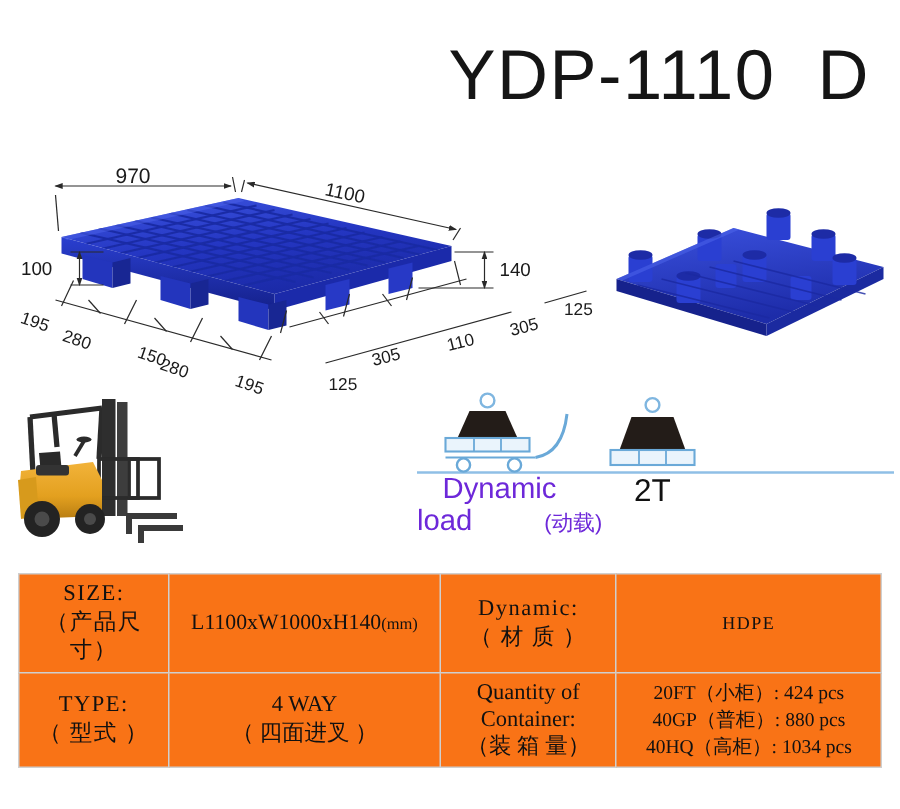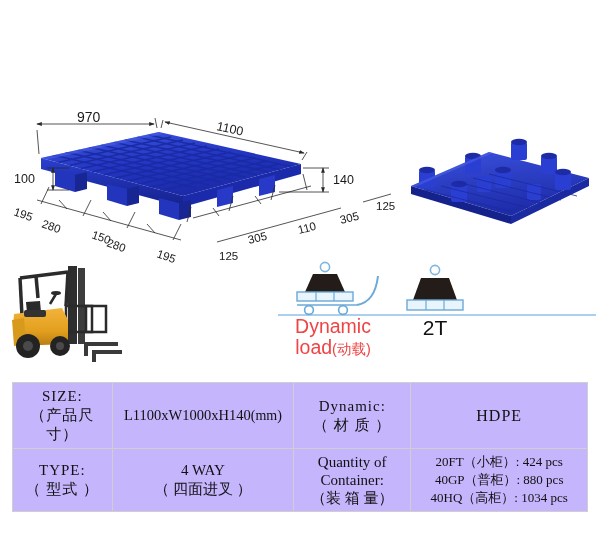--- a/index.html
+++ b/index.html
@@ -76,40 +76,40 @@
   }
   .load-ico {
     height: 58px;
     display: flex;
     align-items: flex-end;
     justify-content: center;
   }
   .load-l1, .load-l2 {
     font-size: 19.5px;
     line-height: 21px;
-    color: #ef4444;
+    color: #6d28d9;
     white-space: nowrap;
     font-family: "Liberation Sans", sans-serif;
   }
-  .load-l2 .cn { font-size: 14.5px; }
+  .load-l2 .cn { font-size: 14.5px; padding-left: 48px; }
   .load-val {
     font-size: 21px;
     line-height: 23px;
     color: #111;
     font-family: "Liberation Sans", sans-serif;
   }
 
   
   .spec {
     position: absolute;
     left: 12px;
     top: 382px;
     width: 576px;
     border-collapse: collapse;
-    background: #c4b5fd;
+    background: #f97316;
   }
   .spec td {
     border: 1px solid #cfcfcf;
     padding: 4px 4px;
     vertical-align: middle;
     text-align: center;
     font-family: "Liberation Serif", serif;
     color: #111;
   }
   .spec tr { height: 54px; }
@@ -122,22 +122,22 @@
   .val {
     font-size: 15px;
     line-height: 19px;
     white-space: pre-line;
   }
   .c1 { width: 98px; }
   .c2 { width: 175px; }
   .c3 { width: 115px; }
   .c4 { width: 188px; }
   .val-size { font-size: 14.5px; }
-  .val-size .mm { font-size: 14px; }
-  .val-hdpe { font-size: 16px; letter-spacing: 1px; }
+  .val-size .mm { font-size: 11px; }
+  .val-hdpe { font-size: 12px; letter-spacing: 1px; }
   .qty {
     font-size: 13px;
     line-height: 18px;
     text-align: left;
     padding-left: 10px;
     white-space: pre-line;
     font-family: "Liberation Serif", serif;
   }
   .lbl-mono {
     font-family: "Liberation Mono", monospace;
@@ -145,20 +145,21 @@
     line-height: 18px;
     letter-spacing: 0px;
     white-space: pre-line;
   }
 </style>
 </head>
 <body>
 
 <div class="page">
 
+  <div class="title">YDP-1110  D</div>
 
   <div class="drawing">
     <svg width="600" height="152" viewBox="0 0 600 152" xmlns="http://www.w3.org/2000/svg">
       <defs>
         <marker id="ar" markerWidth="7" markerHeight="7" refX="6" refY="2.4" orient="auto">
           <path d="M0,0 L7,2.4 L0,4.8 z" fill="#2a2a2a"></path>
         </marker>
         <marker id="arS" markerWidth="7" markerHeight="7" refX="1" refY="2.4" orient="auto">
           <path d="M7,0 L0,2.4 L7,4.8 z" fill="#2a2a2a"></path>
         </marker>

